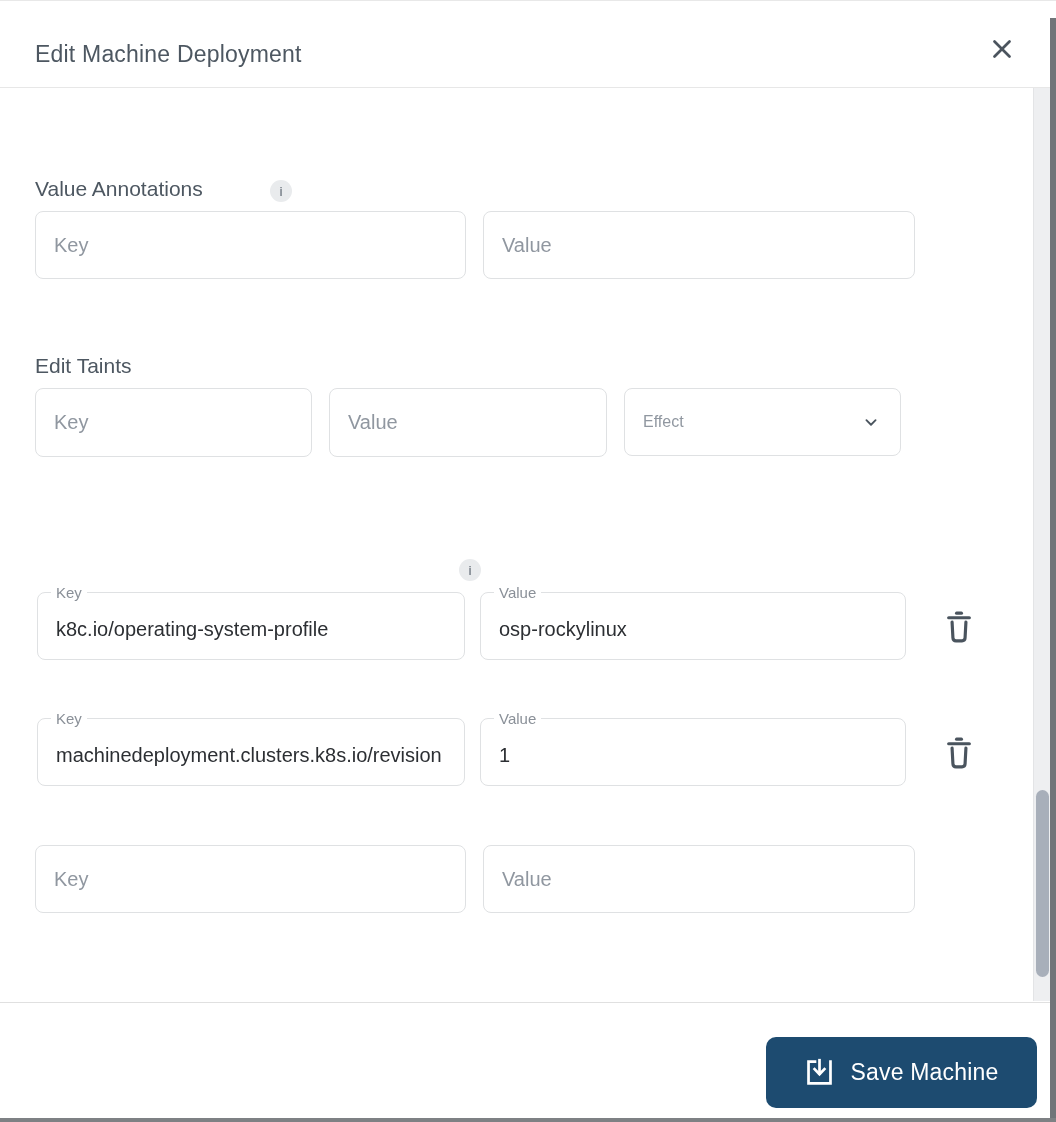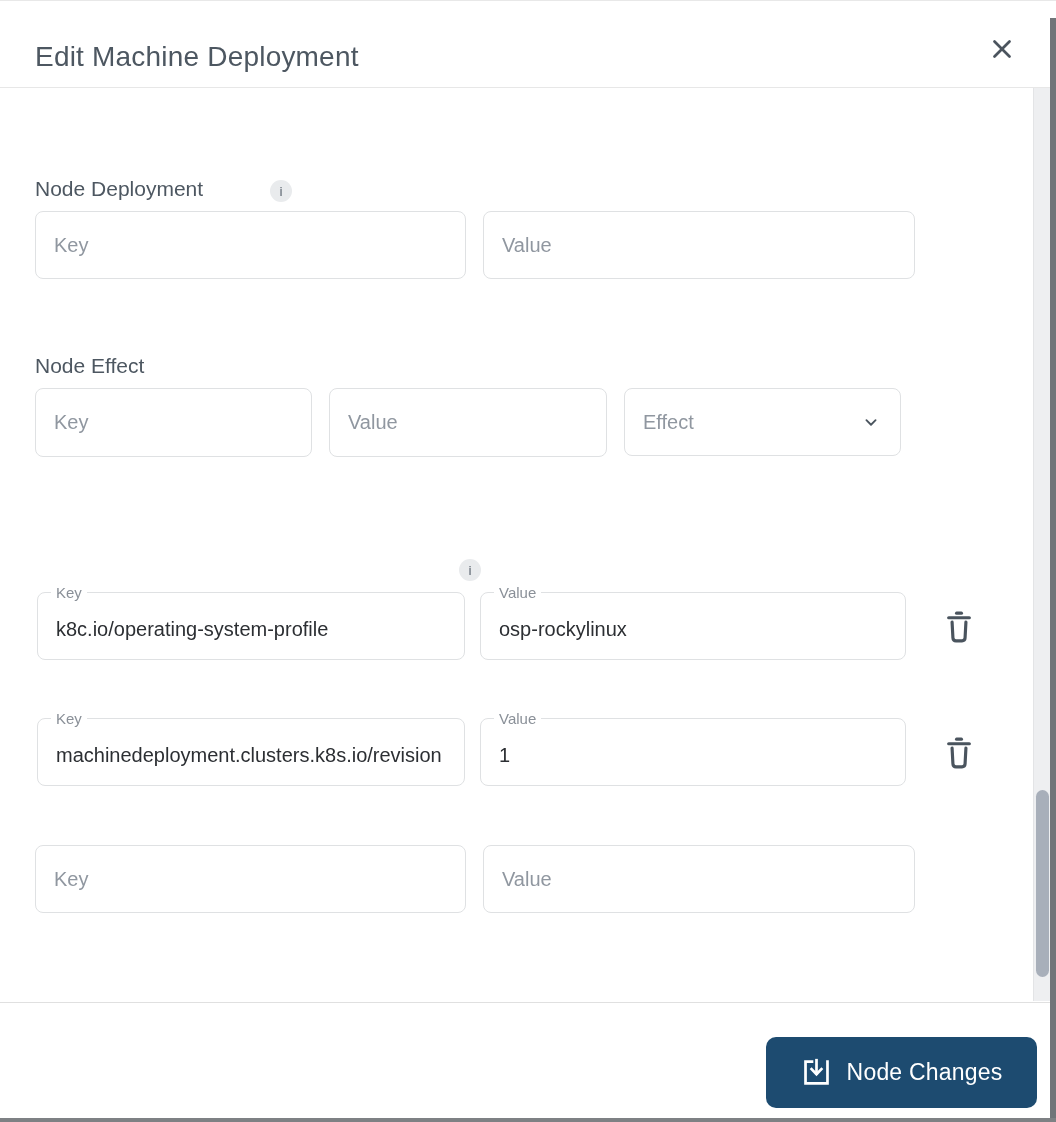--- a/index.html
+++ b/index.html
@@ -10,21 +10,21 @@
     overflow:hidden; margin:0 auto;
   }
   
   .top-edge    { position:absolute; left:0; top:0; width:1056px; height:1px; background:#e8e8e8; }
   .right-strip { position:absolute; left:1050px; top:18px; width:6px; height:1104px; background:#717579; }
   .bottom-edge { position:absolute; left:0; top:1118px; width:1056px; height:4px; background:#7e8184; }
 
   
   .dlg-header { position:absolute; left:0; top:1px; width:1050px; height:87px;
                 background:#fff; border-bottom:1px solid #e7e7e7; }
-  .dlg-title  { position:absolute; left:35px; top:40px; font-size:28px; font-weight:500;
+  .dlg-title  { position:absolute; left:35px; top:40px; font-size:23px; font-weight:500;
                 color:#4d5761; letter-spacing:.2px; }
   .close-btn  { position:absolute; left:983px; top:30px; width:38px; height:38px;
                 display:flex; align-items:center; justify-content:center;
                 background:none; border:none; cursor:pointer; }
 
   
   .sec-heading { position:absolute; font-size:21px; font-weight:500; color:#4d5761; }
   .info-badge  { position:absolute; width:22px; height:22px; border-radius:50%;
                  background:#e9ebed; color:#8b929a; font-size:13px; font-weight:700;
                  display:flex; align-items:center; justify-content:center; cursor:default; }
@@ -35,21 +35,21 @@
     background:#fff; font-family:"Liberation Sans", sans-serif;
     font-size:20px; color:#2c2f33; padding:0 16px 0 18px; outline:none;
   }
   .field::placeholder { color:#9097a0; opacity:1; }
 
   
   .select-field {
     position:absolute; height:68px; border:1px solid #dfe1e3; border-radius:8px;
     background:#fff; display:flex; align-items:center; padding:0 18px; cursor:pointer;
   }
-  .select-field .sel-text { font-size:20px; color:#9097a0; flex:1; }
+  .select-field .sel-text { font-size:16px; color:#9097a0; flex:1; }
 
   
   .ofield {
     position:absolute; height:68px; border:1px solid #dfe1e3; border-radius:8px;
     background:#fff;
   }
   .ofield .flabel {
     position:absolute; top:-10px; left:13px; background:#fff; padding:0 5px;
     font-size:15px; color:#8a9098; line-height:19px;
   }
@@ -91,27 +91,27 @@
     <button class="close-btn">
       <span>
         <svg width="30" height="30" viewBox="0 0 24 24" fill="none" stroke="#4b545e" stroke-width="2.2" stroke-linecap="round">
           <line x1="6" y1="6" x2="18" y2="18"></line>
             <line x1="18" y1="6" x2="6" y2="18"></line>
         </svg>
       </span>
     </button>
   </div>
 
-  <div class="sec-heading" style="left:35px; top:177px;">Node Deployment</div>
+  <div class="sec-heading" style="left:35px; top:177px;">Value Annotations</div>
   <div class="info-badge" style="left:270px; top:180px;">i</div>
 
   <input class="field" style="left: 35px; top: 211px; width: 431px;" placeholder="Key">
   <input class="field" style="left: 483px; top: 211px; width: 432px;" placeholder="Value">
 
-  <div class="sec-heading" style="left:35px; top:354px;">Node Effect</div>
+  <div class="sec-heading" style="left:35px; top:354px;">Edit Taints</div>
 
   <input class="field" style="left: 35px; top: 388px; width: 277px; height: 69px;" placeholder="Key">
   <input class="field" style="left: 329px; top: 388px; width: 278px; height: 69px;" placeholder="Value">
   <div class="select-field" style="left:624px; top:388px; width:277px;">
     <span class="sel-text">Effect</span>
     <span style="display:flex;">
       <svg width="22" height="22" viewBox="0 0 24 24" fill="none" stroke="#4a545e" stroke-width="2" stroke-linecap="round" stroke-linejoin="round">
         <polyline points="7,10 12,15 17,10"></polyline>
       </svg>
     </span>
@@ -164,18 +164,18 @@
 
   <div class="footer-divider"></div>
   <button class="save-btn">
     <span style="display:flex;">
       <svg width="31" height="31" viewBox="0 0 24 24" fill="none" stroke="#ffffff" stroke-width="2.1" stroke-linecap="square">
         <path d="M8.5 3.5 H3.5 V20.5 H20.5 V3.5"></path>
         <line x1="12" y1="2.5" x2="12" y2="12.8"></line>
         <polyline points="8.2,9.4 12,13.4 15.8,9.4" stroke-linejoin="miter"></polyline>
       </svg>
     </span>
-    <span>Node Changes</span>
+    <span>Save Machine</span>
   </button>
 
   <div class="right-strip"></div>
   <div class="bottom-edge"></div>
 </div>
 
 </body></html>

